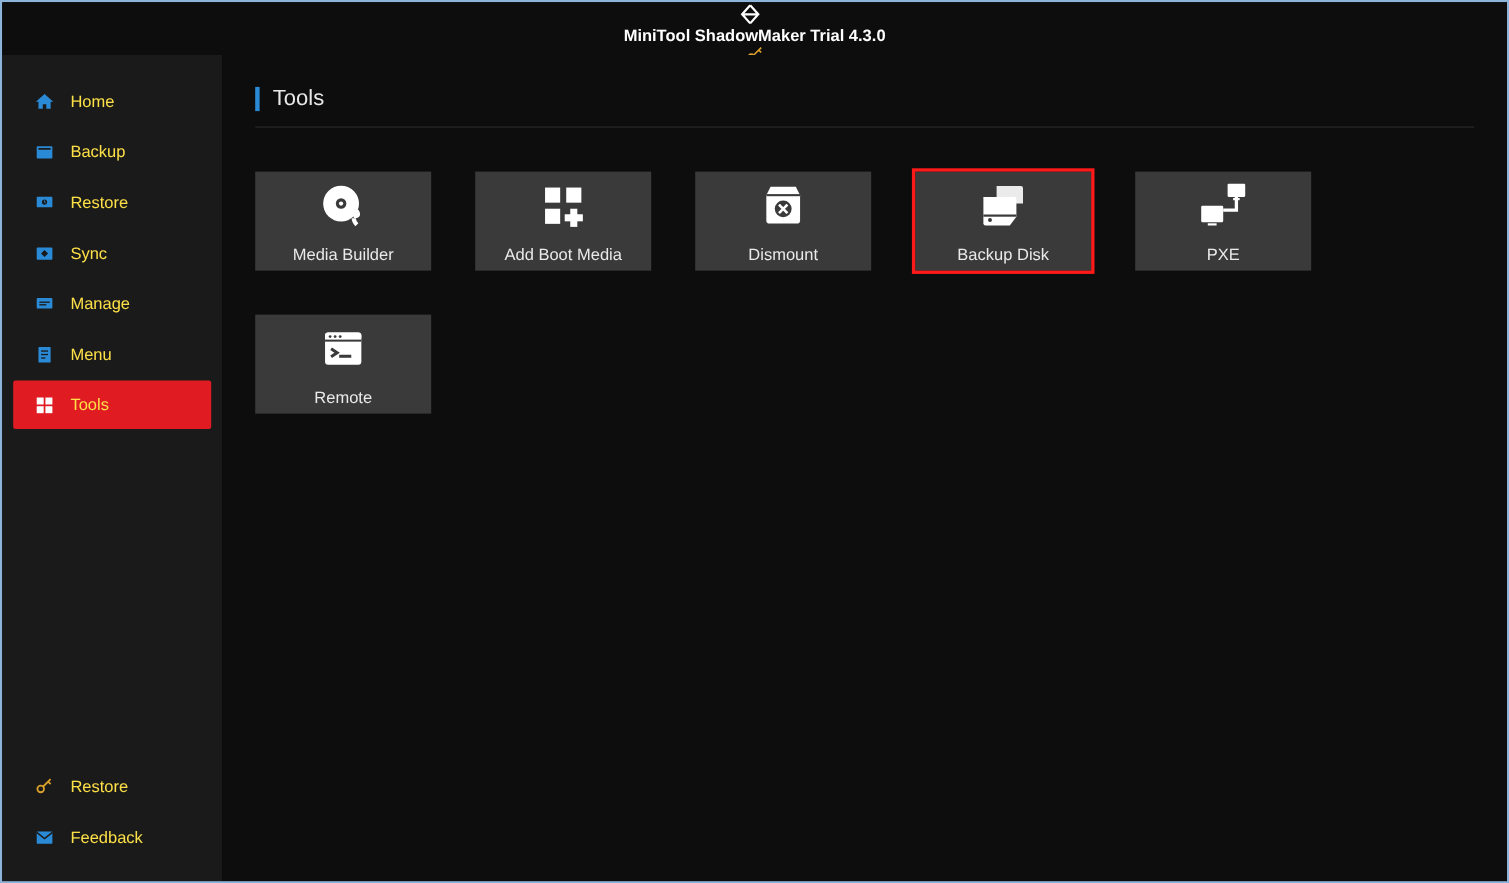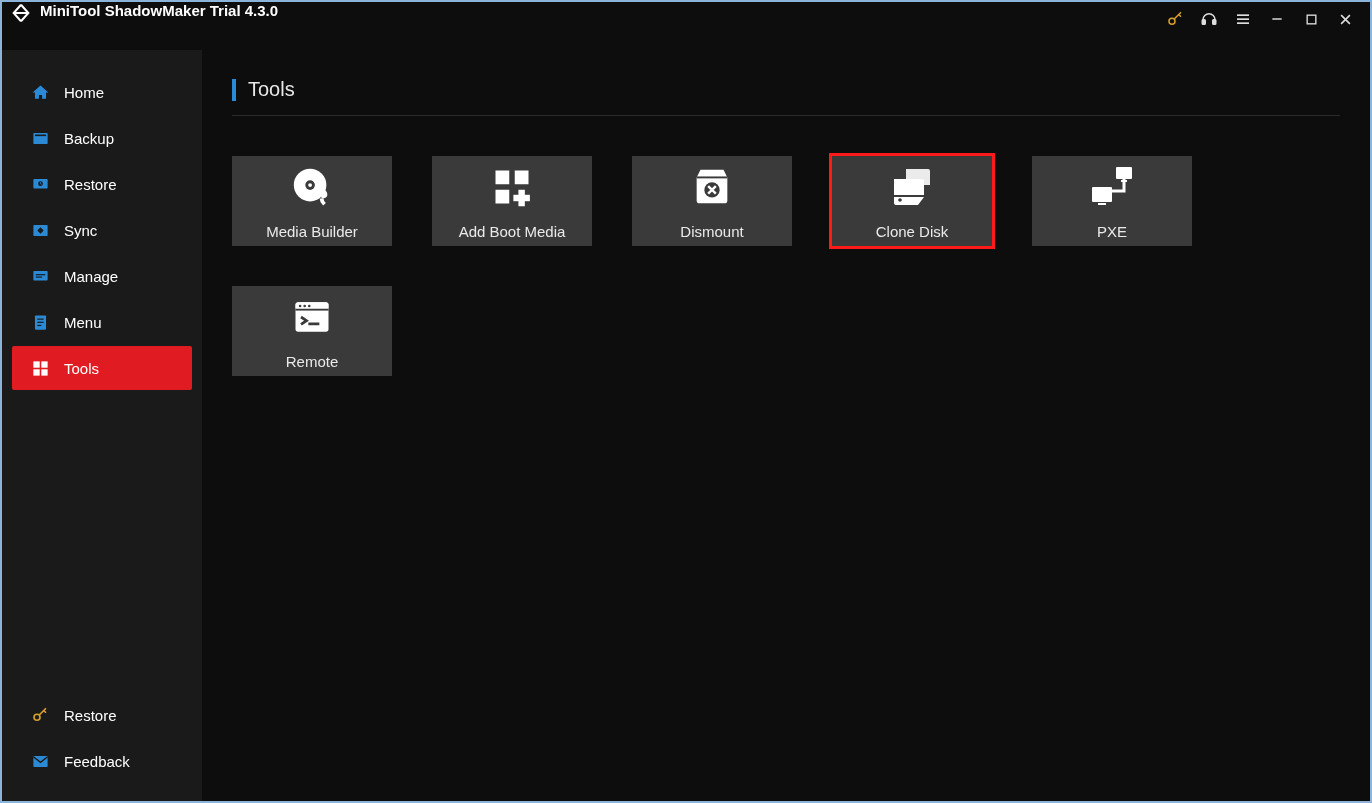--- a/index.html
+++ b/index.html
@@ -1,28 +1,28 @@
 <!DOCTYPE html>
 <html><head>
 <meta charset="utf-8">
 <style>
   * { box-sizing: border-box; margin: 0; padding: 0; }
   html, body { width: 1372px; height: 803px; overflow: hidden; font-family: "Segoe UI", Arial, sans-serif; }
   body { background: #8bb4d8; padding: 2px; }
   .app { width: 100%; height: 100%; background: #0d0d0d; display: flex; flex-direction: column; }
-  .titlebar { height: 48px; background: #0d0d0d; display: flex; padding: 0 8px; color: #fff; }
+  .titlebar { height: 48px; background: #0d0d0d; display: flex; align-items: center; padding: 0 8px; color: #fff; flex-direction: column; }
   .titlebar .logo { width: 22px; height: 22px; margin-right: 8px; display:flex; align-items:center; justify-content:center;}
   .titlebar .title { font-size: 15px; font-weight: 600; }
   .titlebar .spacer { flex: 1; }
   .titlebar .ctl { width: 34px; height: 34px; display:flex; align-items:center; justify-content:center; color:#ddd; cursor:pointer; }
   .titlebar .ctl.key { color:#d8a02a; }
   .body { flex:1; display:flex; }
   .sidebar { width: 200px; background: #1a1a1a; display:flex; flex-direction:column; padding-top:20px; }
   .sidebar .gap { flex:1; }
-  .nav-item { height:44px; display:flex; align-items:center; padding:0 18px; color:#ffffff; font-size:15px; cursor:pointer; margin: 0 10px 2px 10px; border-radius:2px; }
+  .nav-item { height:44px; display:flex; align-items:center; padding:0 18px; color:#fde047; font-size:15px; cursor:pointer; margin: 0 10px 2px 10px; border-radius:2px; }
   .nav-item.active { background:#e01c22; }
   .nav-item .icon { width:20px; height:20px; margin-right:14px; display:flex; align-items:center; justify-content:center; }
   .nav-item.register .icon { color:#d8a02a; }
   .main { flex:1; background:#0d0d0d; padding: 28px 30px; }
   .page-header { display:flex; align-items:center; border-bottom:1px solid #2b2b2b; padding-bottom:14px; margin-bottom:40px;}
   .page-header .bar { width:4px; height:22px; background:#2a8ad6; margin-right:12px; }
   .page-header .ttl { color:#e8e8e8; font-size:20px; }
   .tiles { display:flex; flex-wrap:wrap; gap:40px 40px; }
   .tile { width:160px; height:90px; background:#3a3a3a; display:flex; flex-direction:column; align-items:center; justify-content:center; cursor:pointer; }
   .tile .ticon { width:48px; height:48px; display:flex; align-items:center; justify-content:center; margin-bottom:12px; color:#fff; }
@@ -230,21 +230,21 @@
 
         <div class="tile highlight">
           <div class="ticon">
             <svg width="48" height="48" viewBox="0 0 48 48" fill="#fff">
                 <path d="M18 6 H40 a2 2 0 0 1 2 2 V22 H18 Z" opacity="0.9"></path>
                 <path d="M6 16 H34 a2 2 0 0 1 2 2 V34 L30 42 H8 a2 2 0 0 1 -2 -2 Z"></path>
                 <rect x="6" y="32" width="30" height="2" fill="#3a3a3a"></rect>
                 <circle cx="12" cy="37" r="1.8" fill="#3a3a3a"></circle>
               </svg>
           </div>
-          <div class="tlabel">Clone Disk</div>
+          <div class="tlabel">Backup Disk</div>
         </div>
 
         <div class="tile">
           <div class="ticon">
             <svg width="48" height="48" viewBox="0 0 48 48" fill="#fff">
                 <rect x="28" y="4" width="16" height="12" rx="1"></rect>
                 <rect x="33" y="17" width="6" height="2"></rect>
                 <rect x="4" y="24" width="20" height="15" rx="1"></rect>
                 <rect x="10" y="40" width="8" height="2"></rect>
                 <path d="M36 16 V28 H24" stroke="#fff" stroke-width="3" fill="none"></path>

